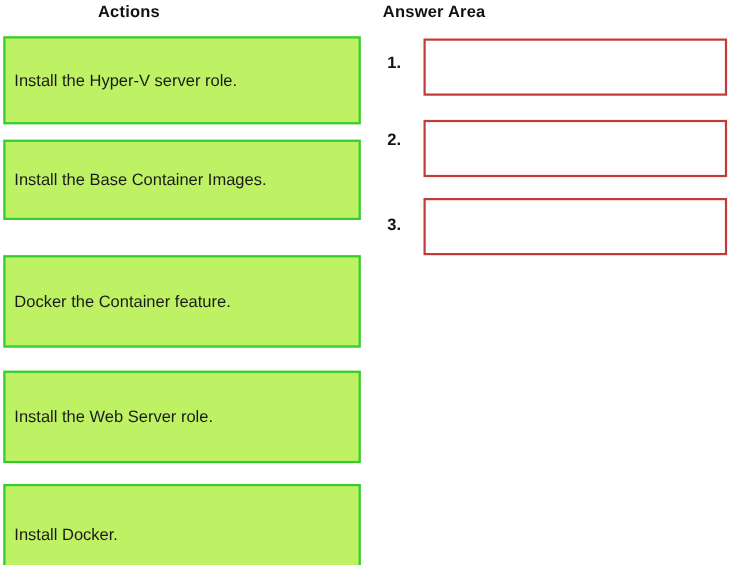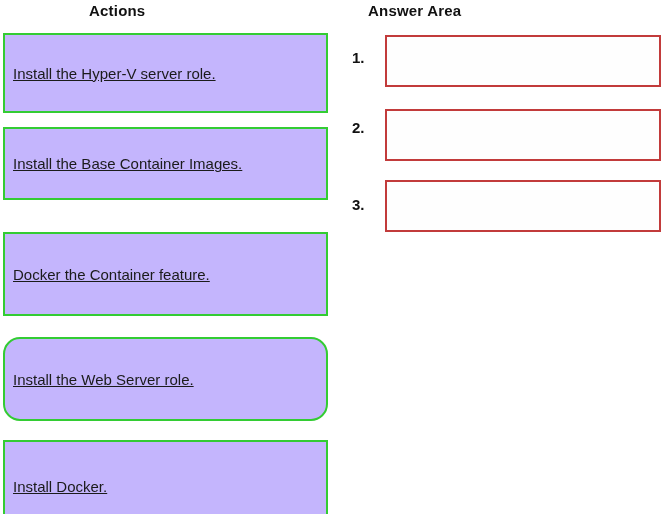--- a/index.html
+++ b/index.html
@@ -17,40 +17,39 @@
   }
   .col-header {
     position: absolute;
     font-weight: bold;
     font-size: 15px;
     letter-spacing: 0.2px;
     color: #111111;
     white-space: nowrap;
   }
   .hdr-actions { left: 66px; top: 2px; margin-left: 23px; }
-  .hdr-answer  { left: 368px; top: 2px; }
+  .hdr-answer  { left: 348px; top: 2px; }
 
   .action-box {
     position: absolute;
     left: 3px;
     width: 325px;
     border: 2px solid var(--action-border, #33cc33);
-    background: #c4b5fd;
+    background: #bef264;
     display: flex;
     align-items: center;
     padding-left: 8px;
     font-size: 15px;
     color: #1b1b1b;
     cursor: move;
-    text-decoration: underline;
   }
   .ab-1 { top: 33px;  height: 80px; }
   .ab-2 { top: 127px; height: 73px; }
   .ab-3 { top: 232px; height: 84px; }
-  .ab-4 { top: 337px; height: 84px; border-radius: 17px; }
+  .ab-4 { top: 337px; height: 84px; }
   .ab-5 { top: 440px; height: 92px; }
 
   .answer-slot {
     position: absolute;
     left: 385px;
     width: 276px;
     height: 52px;
     border: 2px solid var(--slot-border, #c23b3b);
     background: #fefefe;
   }

